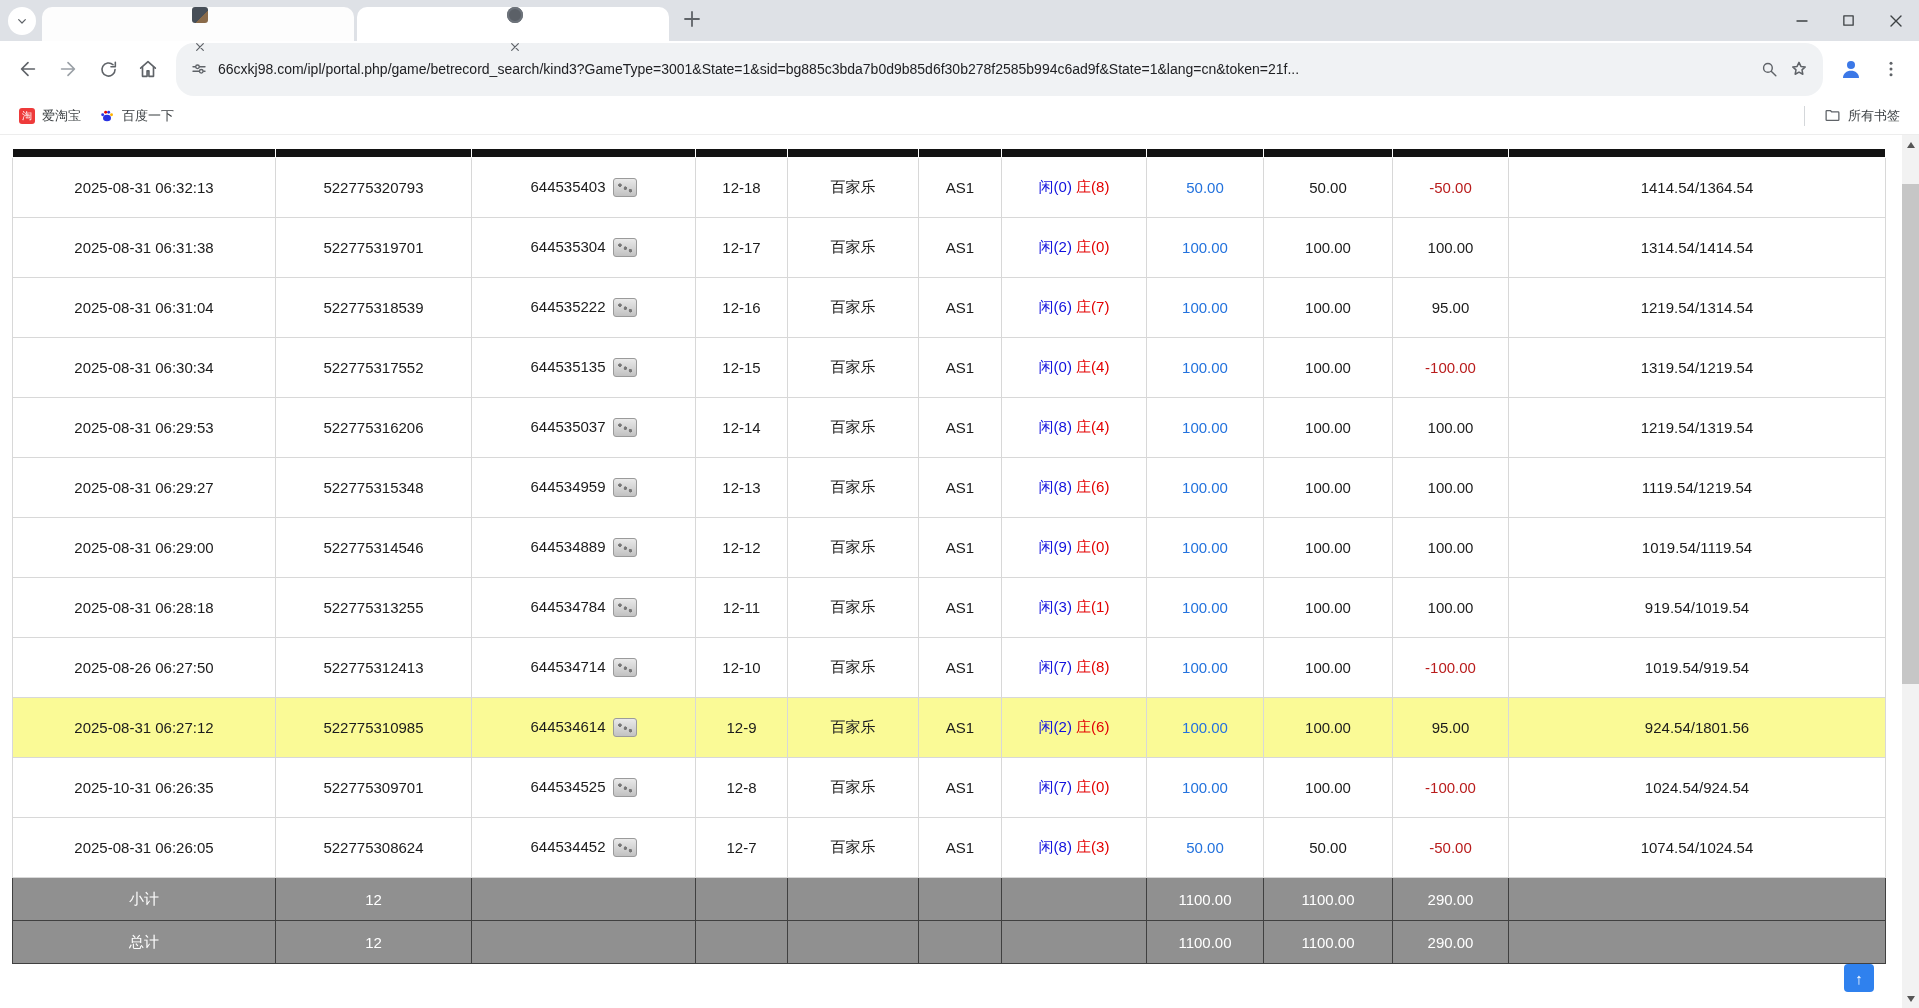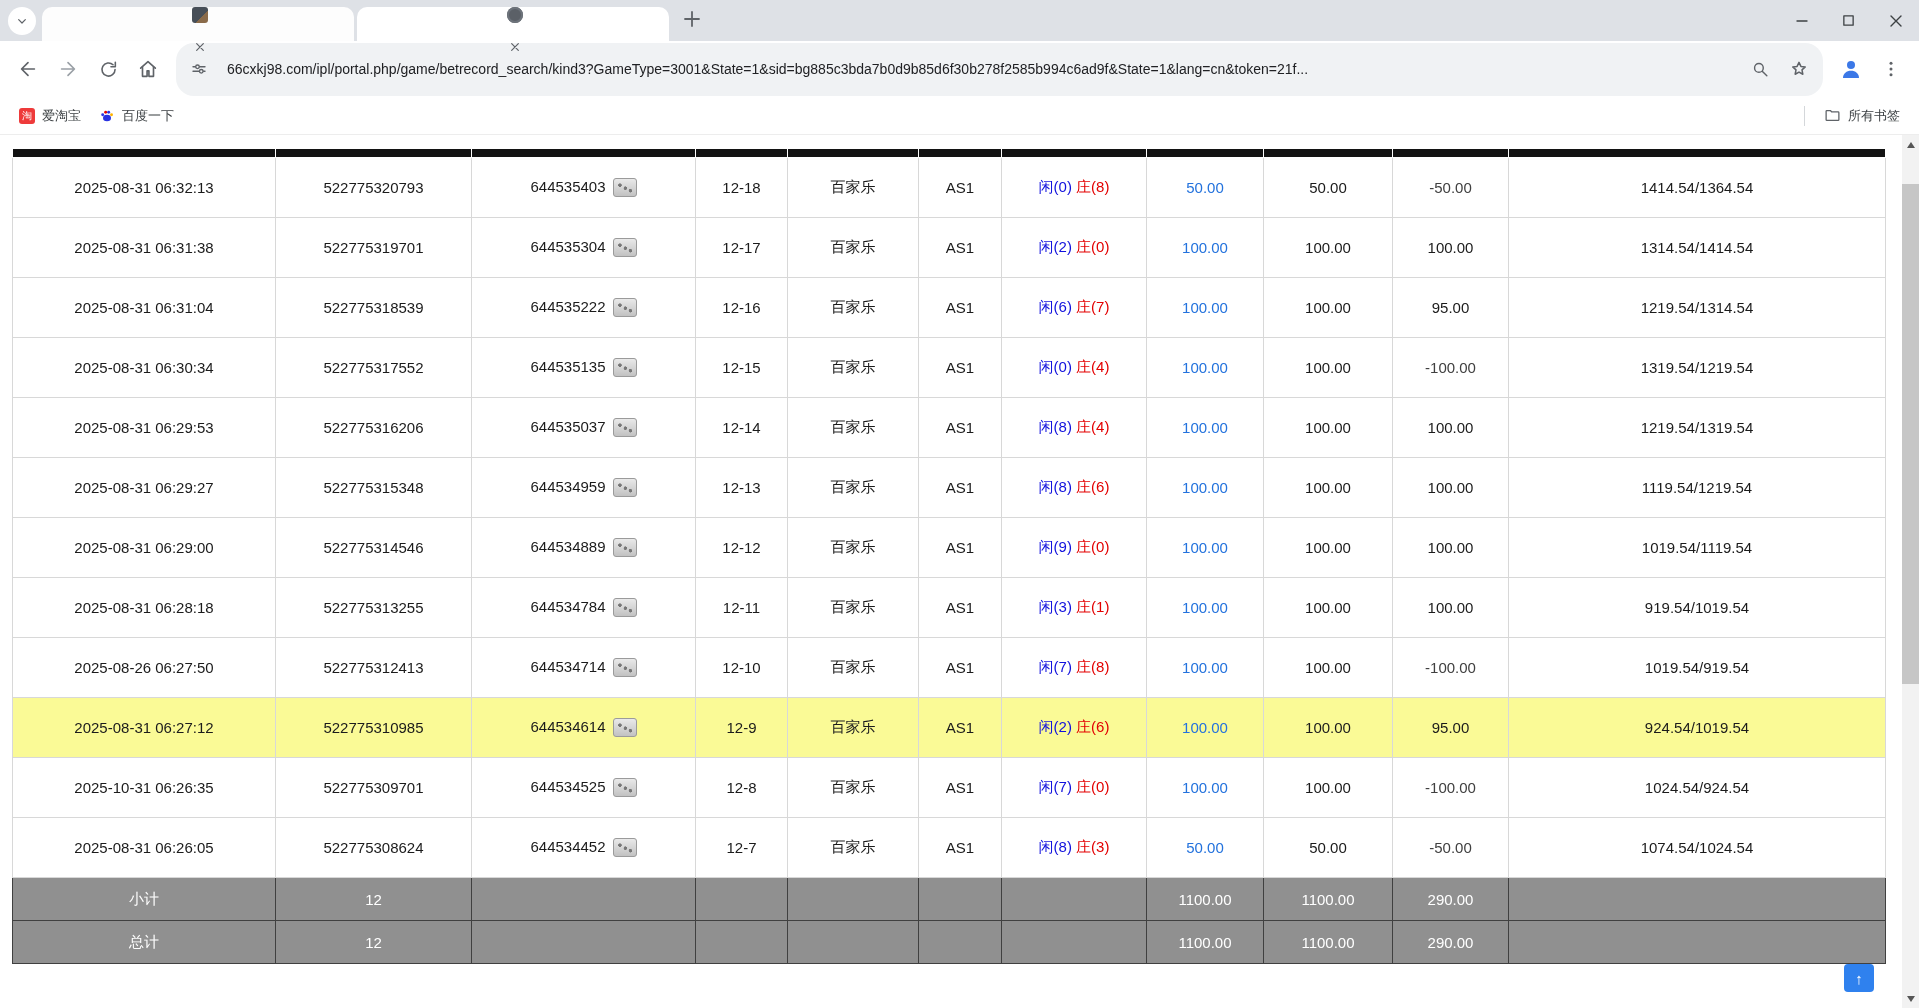--- a/index.html
+++ b/index.html
@@ -21,21 +21,21 @@
   .tclose{width:16px;height:16px;flex:0 0 16px;cursor:pointer;}
   .newtab{width:24px;height:24px;margin:0 0 10px 8px;cursor:pointer;}
   .wincontrols{position:absolute;right:0;top:0;height:41px;display:flex;}
   .wc{width:47px;height:100%;display:flex;align-items:center;justify-content:center;cursor:pointer;}
 
   
   .navbar{height:56px;background:#fff;display:flex;align-items:center;padding:0 8px;}
   .navic{width:40px;height:40px;border-radius:50%;display:flex;align-items:center;
          justify-content:center;flex:0 0 40px;cursor:pointer;}
   .omnibox{flex:1;height:53px;background:#f0f2f4;border-radius:18px;display:flex;
-           align-items:center;gap:19px;padding:0 14px;margin:0 8px;min-width:0;cursor:text;}
+           align-items:center;gap:10px;padding:0 14px;margin:0 8px;min-width:0;cursor:text;}
   .url{flex:1;font-size:14px;color:#202124;white-space:nowrap;overflow:hidden;min-width:0;}
 
   
   .bookmarks{height:38px;background:#fff;display:flex;align-items:center;
              padding:0 10px;border-bottom:1px solid #ededed;box-sizing:border-box;}
   .bm{display:flex;align-items:center;gap:7px;padding:4px 9px;border-radius:6px;
       font-size:13px;color:#3c4043;cursor:pointer;white-space:nowrap;}
   .bmicon{width:16px;height:16px;flex:0 0 16px;display:flex;align-items:center;justify-content:center;}
   .bmicon.tb{background:#ee3a3a;border-radius:3px;color:#fff;font-size:10px;line-height:16px;}
   .spacer{flex:1;}
@@ -45,21 +45,21 @@
   .content{position:relative;height:873px;background:#fff;overflow:hidden;}
   .bet-table{border-collapse:collapse;table-layout:fixed;width:1873px;margin:13px 0 0 12px;}
   .bet-table td{border:1px solid #d8d8d8;text-align:center;font-size:15px;color:#1b1b1b;
                 height:60px;padding:0 4px;box-sizing:border-box;overflow:hidden;white-space:nowrap;}
   tr.hdr td{height:9px;background:#131313;border:1px solid #fff;padding:0;}
   tr.hl td{background:#fafa96;}
   tr.foot td{background:#909090;border:1px solid #404040;color:#fff;height:43px;font-size:15px;}
   .p{color:#1111dd;}
   .b{color:#e30000;margin-top:36px;}
   td.amt{color:#2372dd;cursor:pointer;}
-  td.neg{color:#404040;margin-left:8px;}
+  td.neg{color:#b91c1c;margin-left:8px;}
   .dice{display:inline-block;width:22px;height:17px;margin-left:7px;vertical-align:middle;
         background:linear-gradient(180deg,#e9e9e9,#c2c2c2);border:1px solid #9b9b9b;
         border-radius:3px;position:relative;cursor:pointer;}
   .dice::after{content:"";position:absolute;inset:2px;
     background:radial-gradient(circle at 22% 32%,#777 0 1.5px,transparent 2px),
                radial-gradient(circle at 52% 55%,#777 0 1.5px,transparent 2px),
                radial-gradient(circle at 80% 75%,#777 0 1.5px,transparent 2px);}
 
   
   .scrollbar{position:absolute;top:0;right:0;width:17px;height:100%;background:#f2f2f2;}
@@ -364,21 +364,21 @@
             <td>2025-08-31 06:27:12</td>
             <td>522775310985</td>
             <td>644534614<span class="dice"></span></td>
             <td>12-9</td>
             <td>百家乐</td>
             <td>AS1</td>
             <td><span class="p">闲(2)</span> <span class="b">庄(6)</span></td>
             <td class="amt">100.00</td>
             <td>100.00</td>
             <td>95.00</td>
-            <td>924.54/1019.54</td>
+            <td>924.54/1801.56</td>
           </tr>
           <tr class="row">
             <td>2025-10-31 06:26:35</td>
             <td>522775309701</td>
             <td>644534525<span class="dice"></span></td>
             <td>12-8</td>
             <td>百家乐</td>
             <td>AS1</td>
             <td><span class="p">闲(7)</span> <span class="b">庄(0)</span></td>
             <td class="amt">100.00</td>

